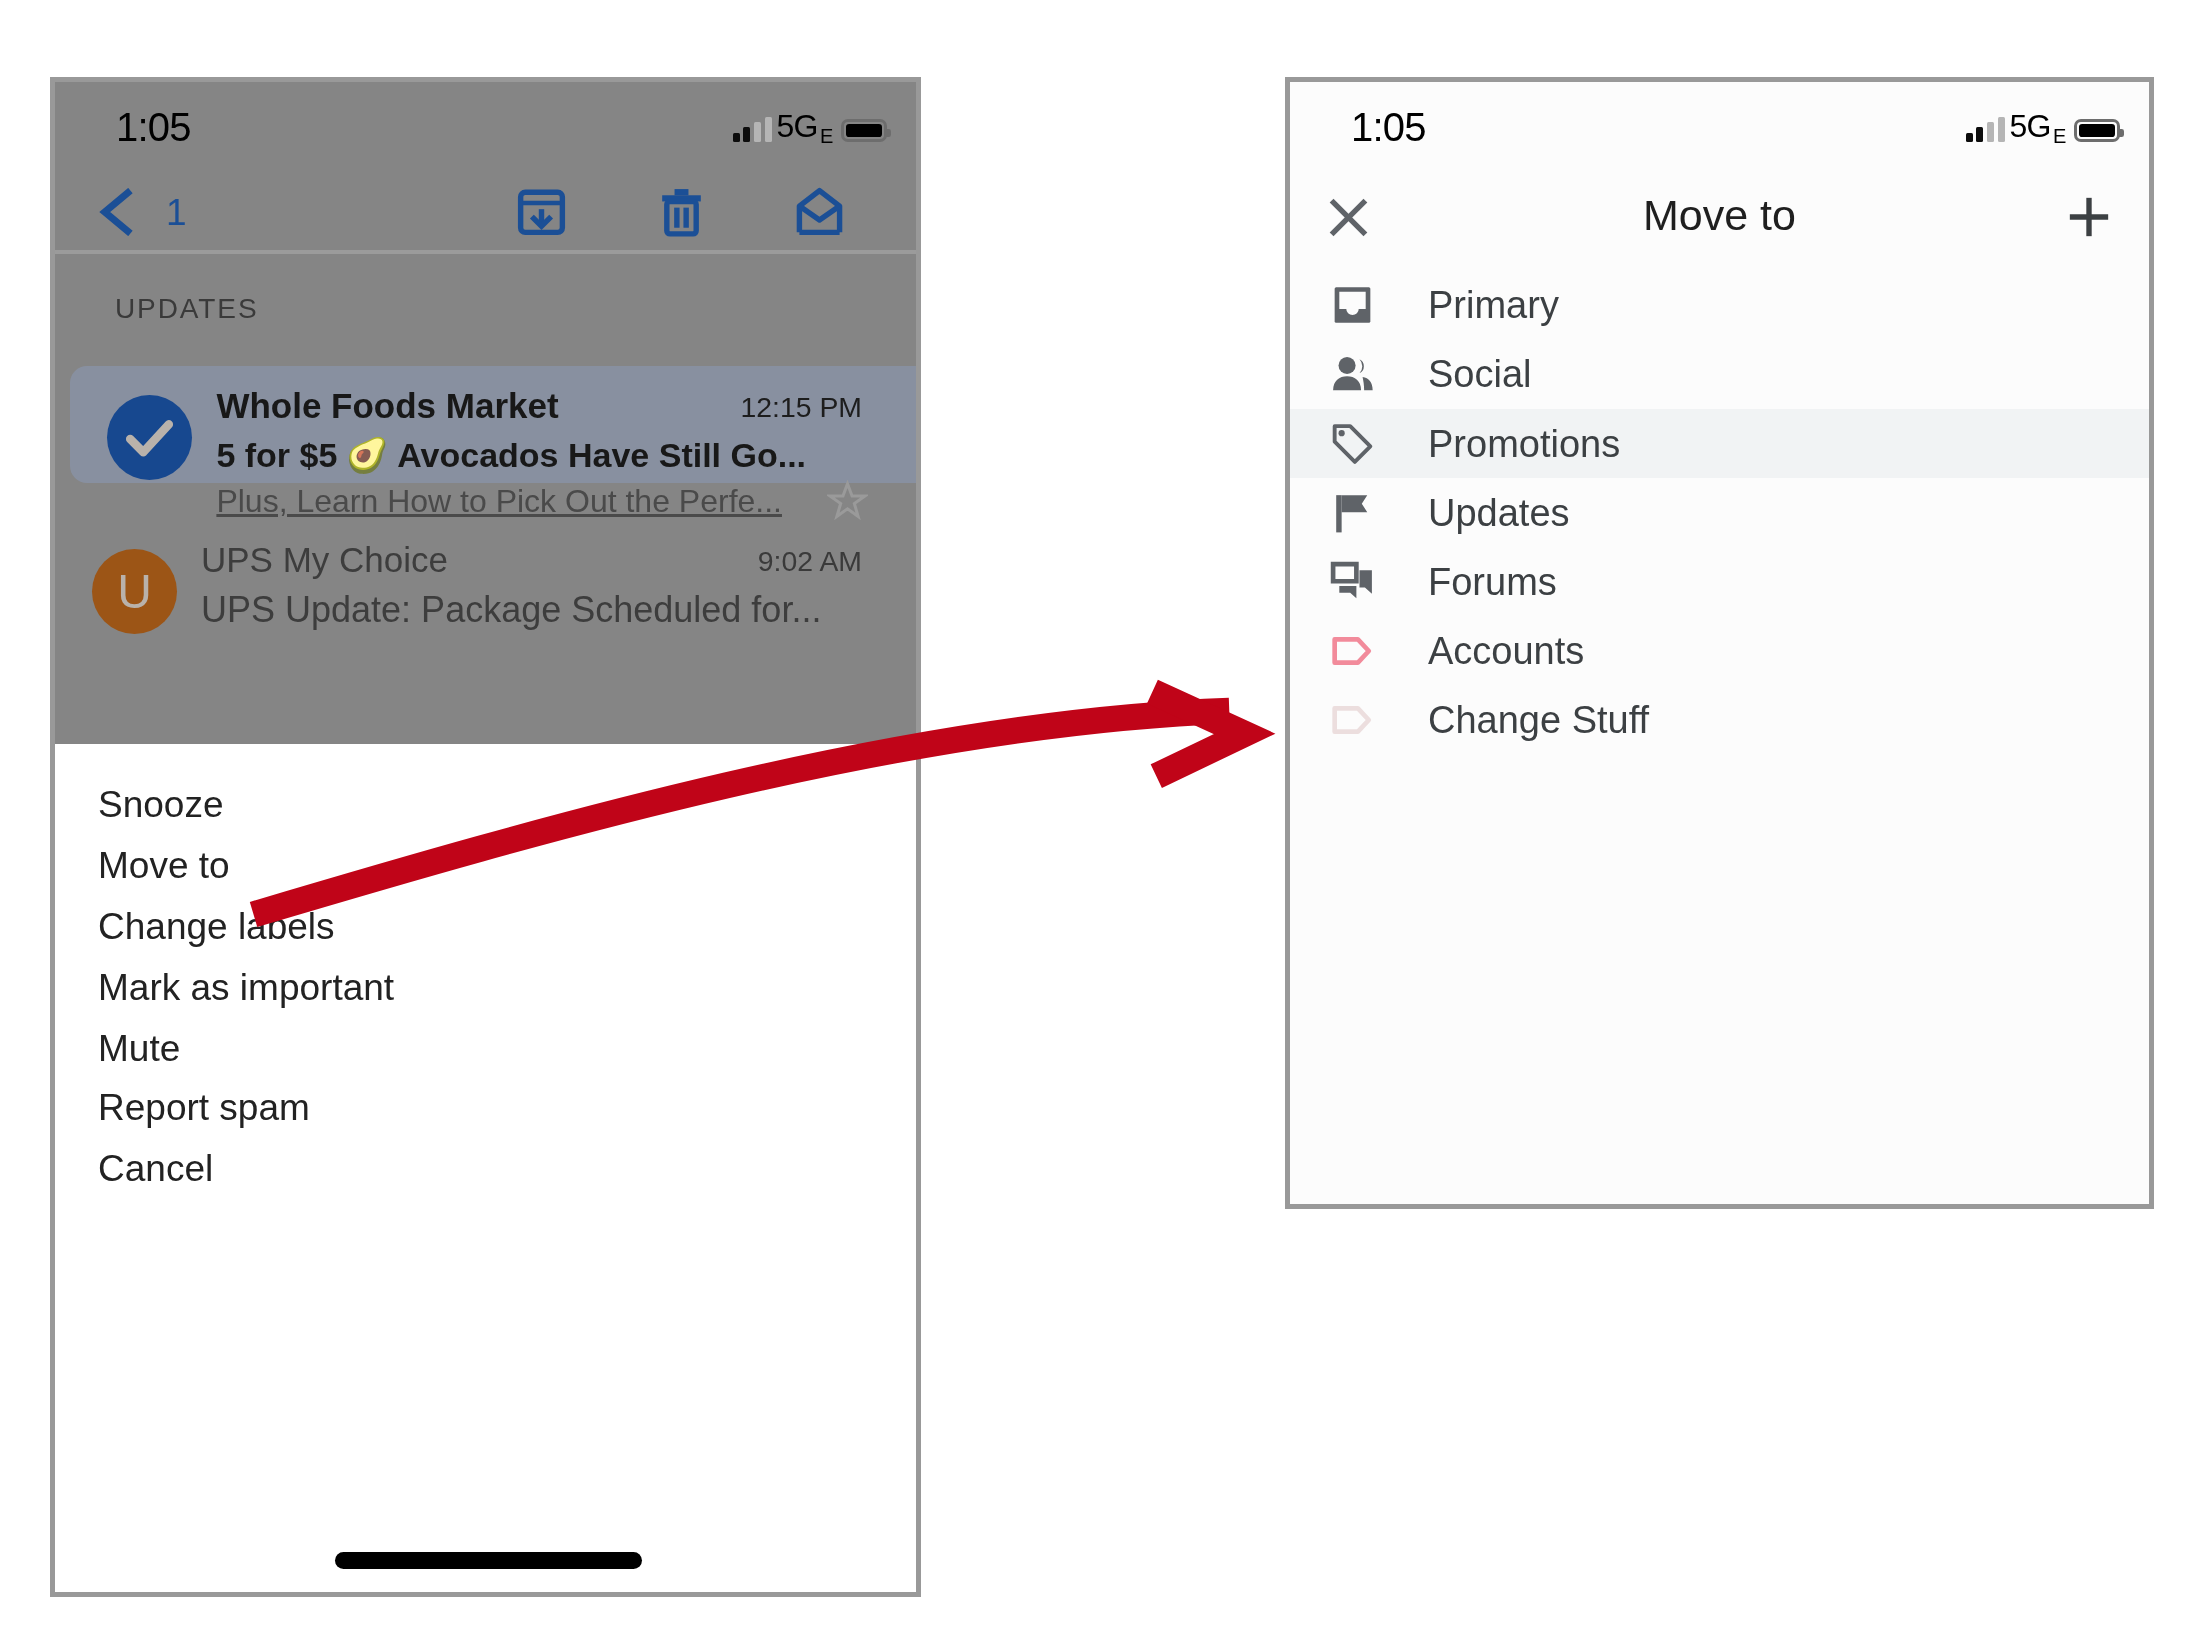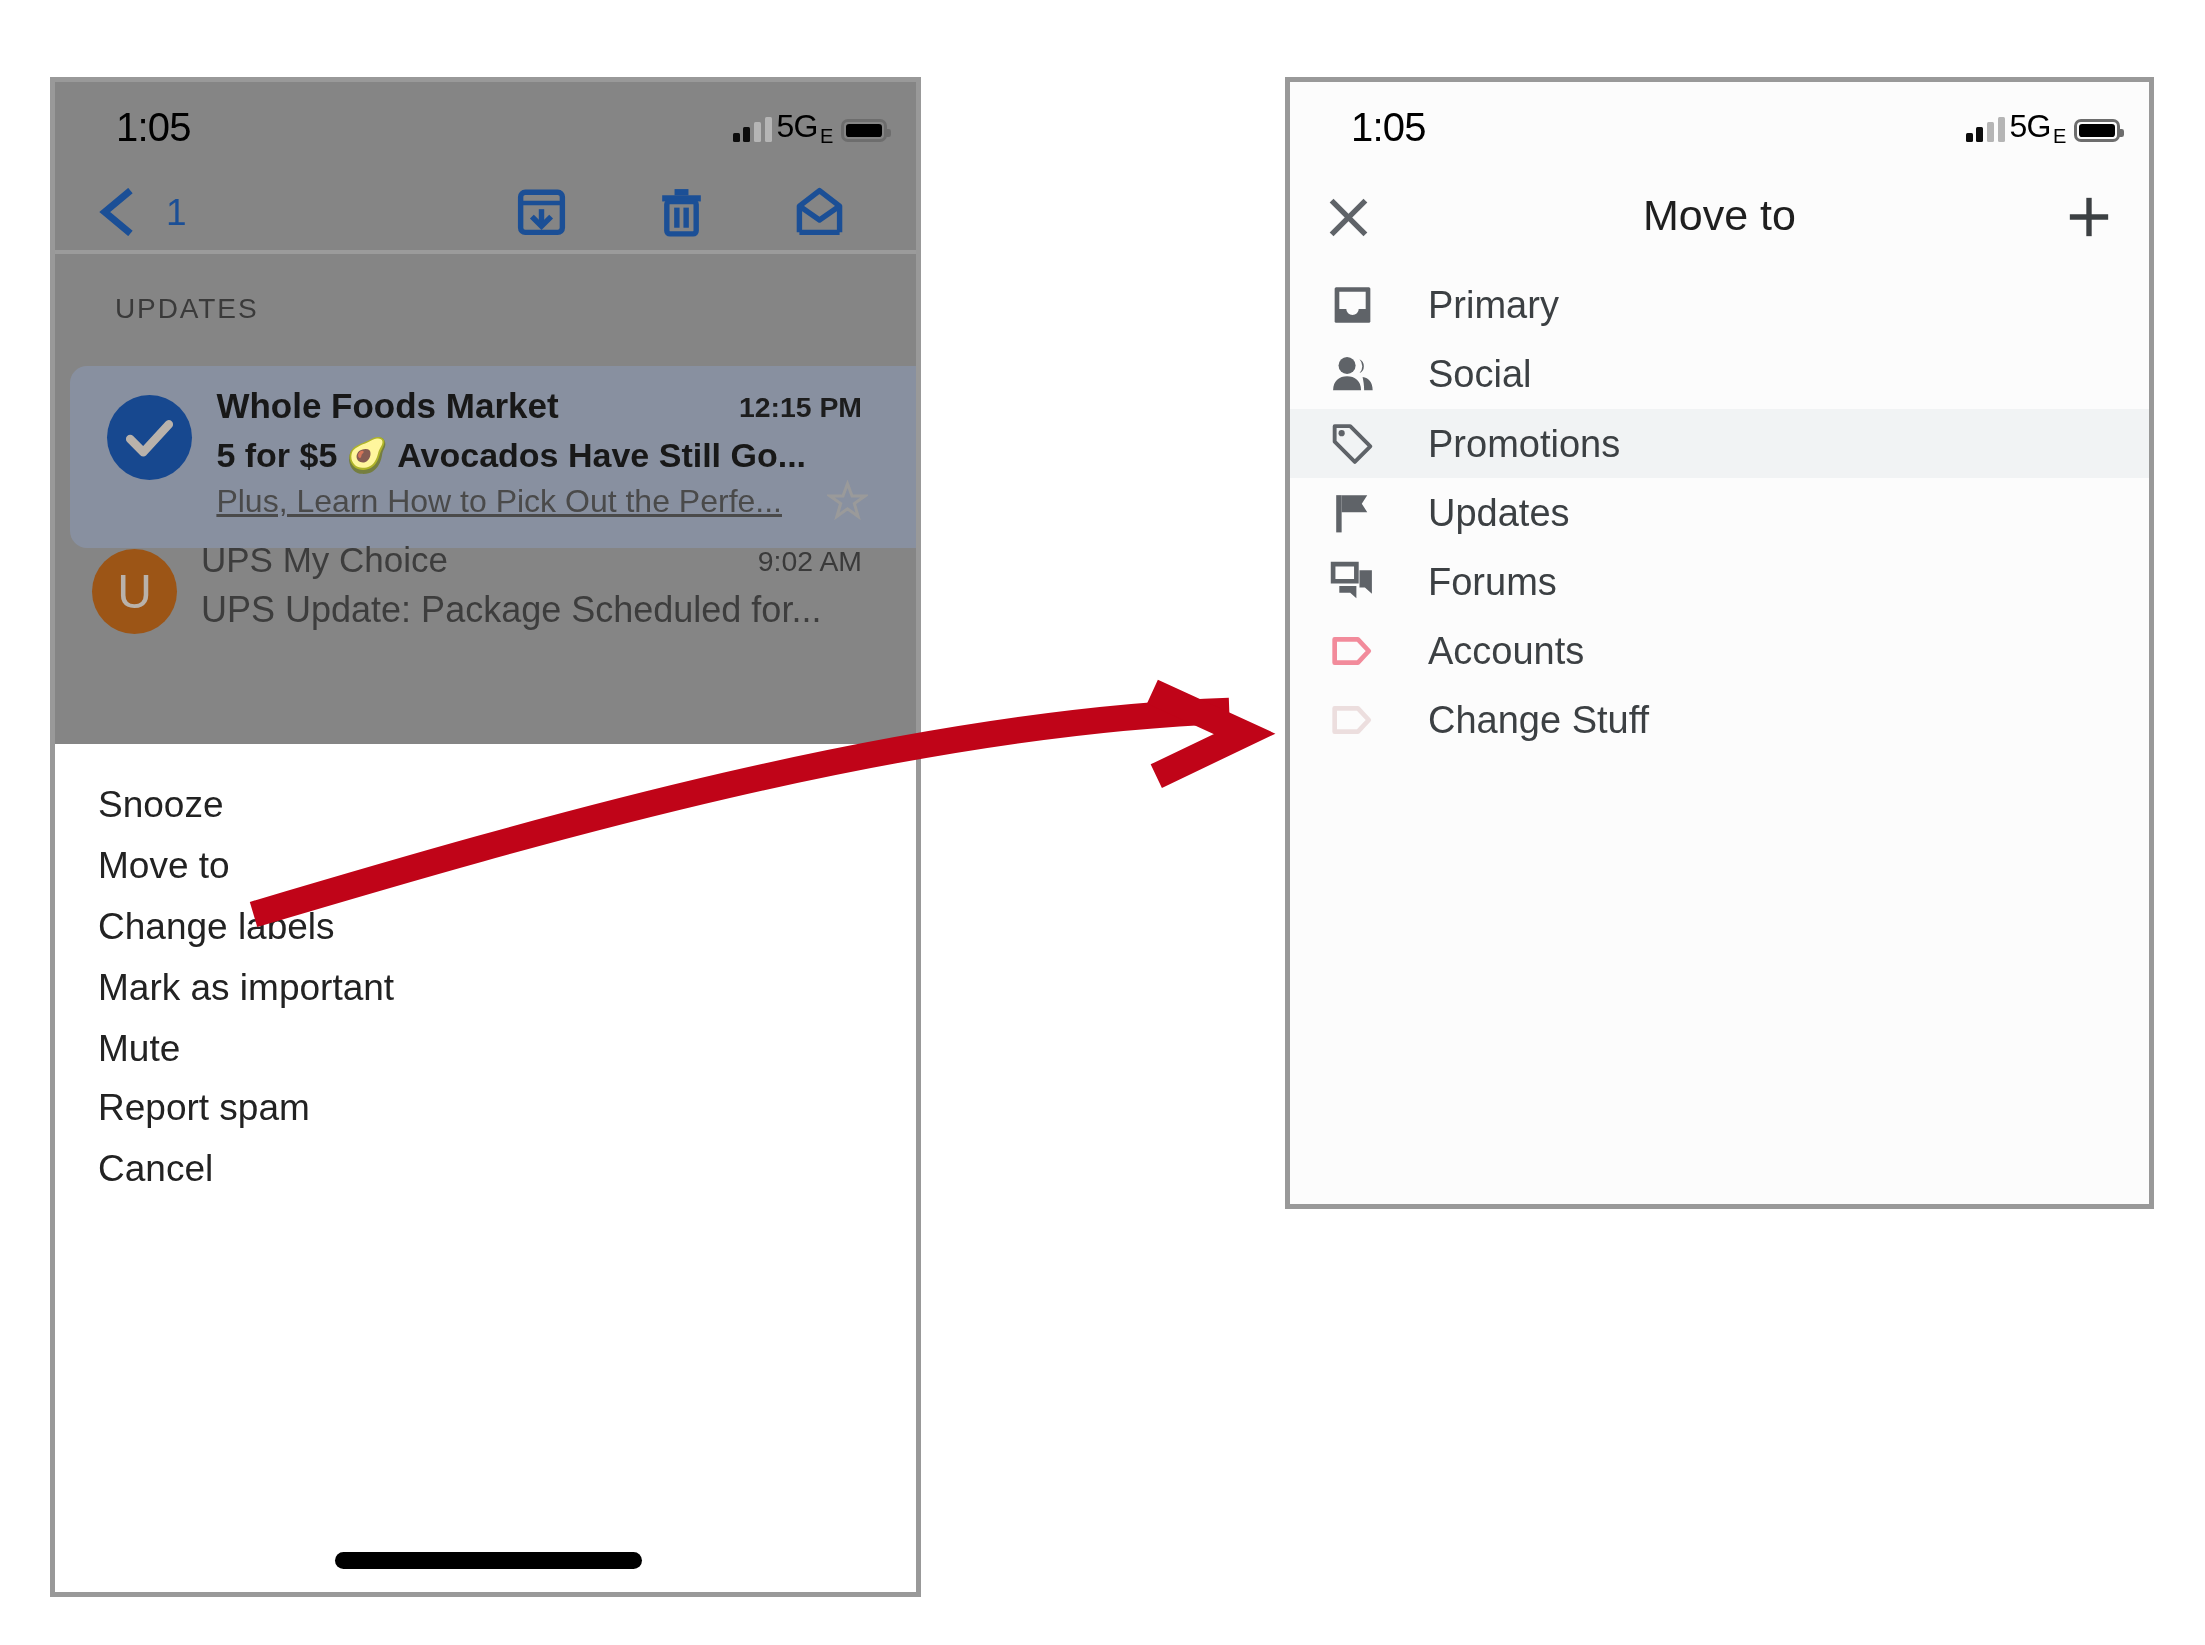--- a/index.html
+++ b/index.html
@@ -74,39 +74,39 @@
     position:absolute; left:0; right:0; top:168px; height:3.8px; background:#9b9b9b;
   }
   
   .sec-label{
     position:absolute; left:60px; top:211px;
     font-size:28px; letter-spacing:1.9px; color:#3a3a3a; font-weight:500;
   }
   
   .mailrow{ position:absolute; left:0; right:0; }
   #row-selected{
-    top:284px; height:182px; left:15.4px; right:0;
+    top:284px; height:117px; left:15.4px; right:0;
     background:#8890a0; border-radius:17px 0 0 17px;
   }
   .avatar{
     position:absolute; left:37px; top:29px;
     width:85px;height:85px;border-radius:50%;
     display:flex;align-items:center;justify-content:center;
   }
   .avatar.blue{ background:#17488f; }
   .avatar.brown{ background:#9c5516; }
   .avatar-letter{ font-size:48px; color:#b9b2ab; font-weight:400;}
   .m-sender{
     position:absolute; left:146px; top:20px;
     font-size:35px; font-weight:bold; color:#181818;
   }
   .m-sender.unsel{ font-weight:400; color:#3d3d3d;}
   .m-time{
     position:absolute; right:54px; top:24.6px;
-    font-size:28.4px; font-weight:bold; color:#1d1d1d;
+    font-size:28.4px; font-weight:normal; color:#1d1d1d;
   }
   .m-time.unsel{ font-weight:400; color:#3a3a3a;}
   .m-subject{
     position:absolute; left:146px; top:69px;
     font-size:34px; font-weight:bold; color:#181818;
     white-space:nowrap;
   }
   .m-subject.unsel{ font-weight:400; color:#3d3d3d; font-size:36px;}
   .m-snippet{
     position:absolute; left:146px; top:117px;

